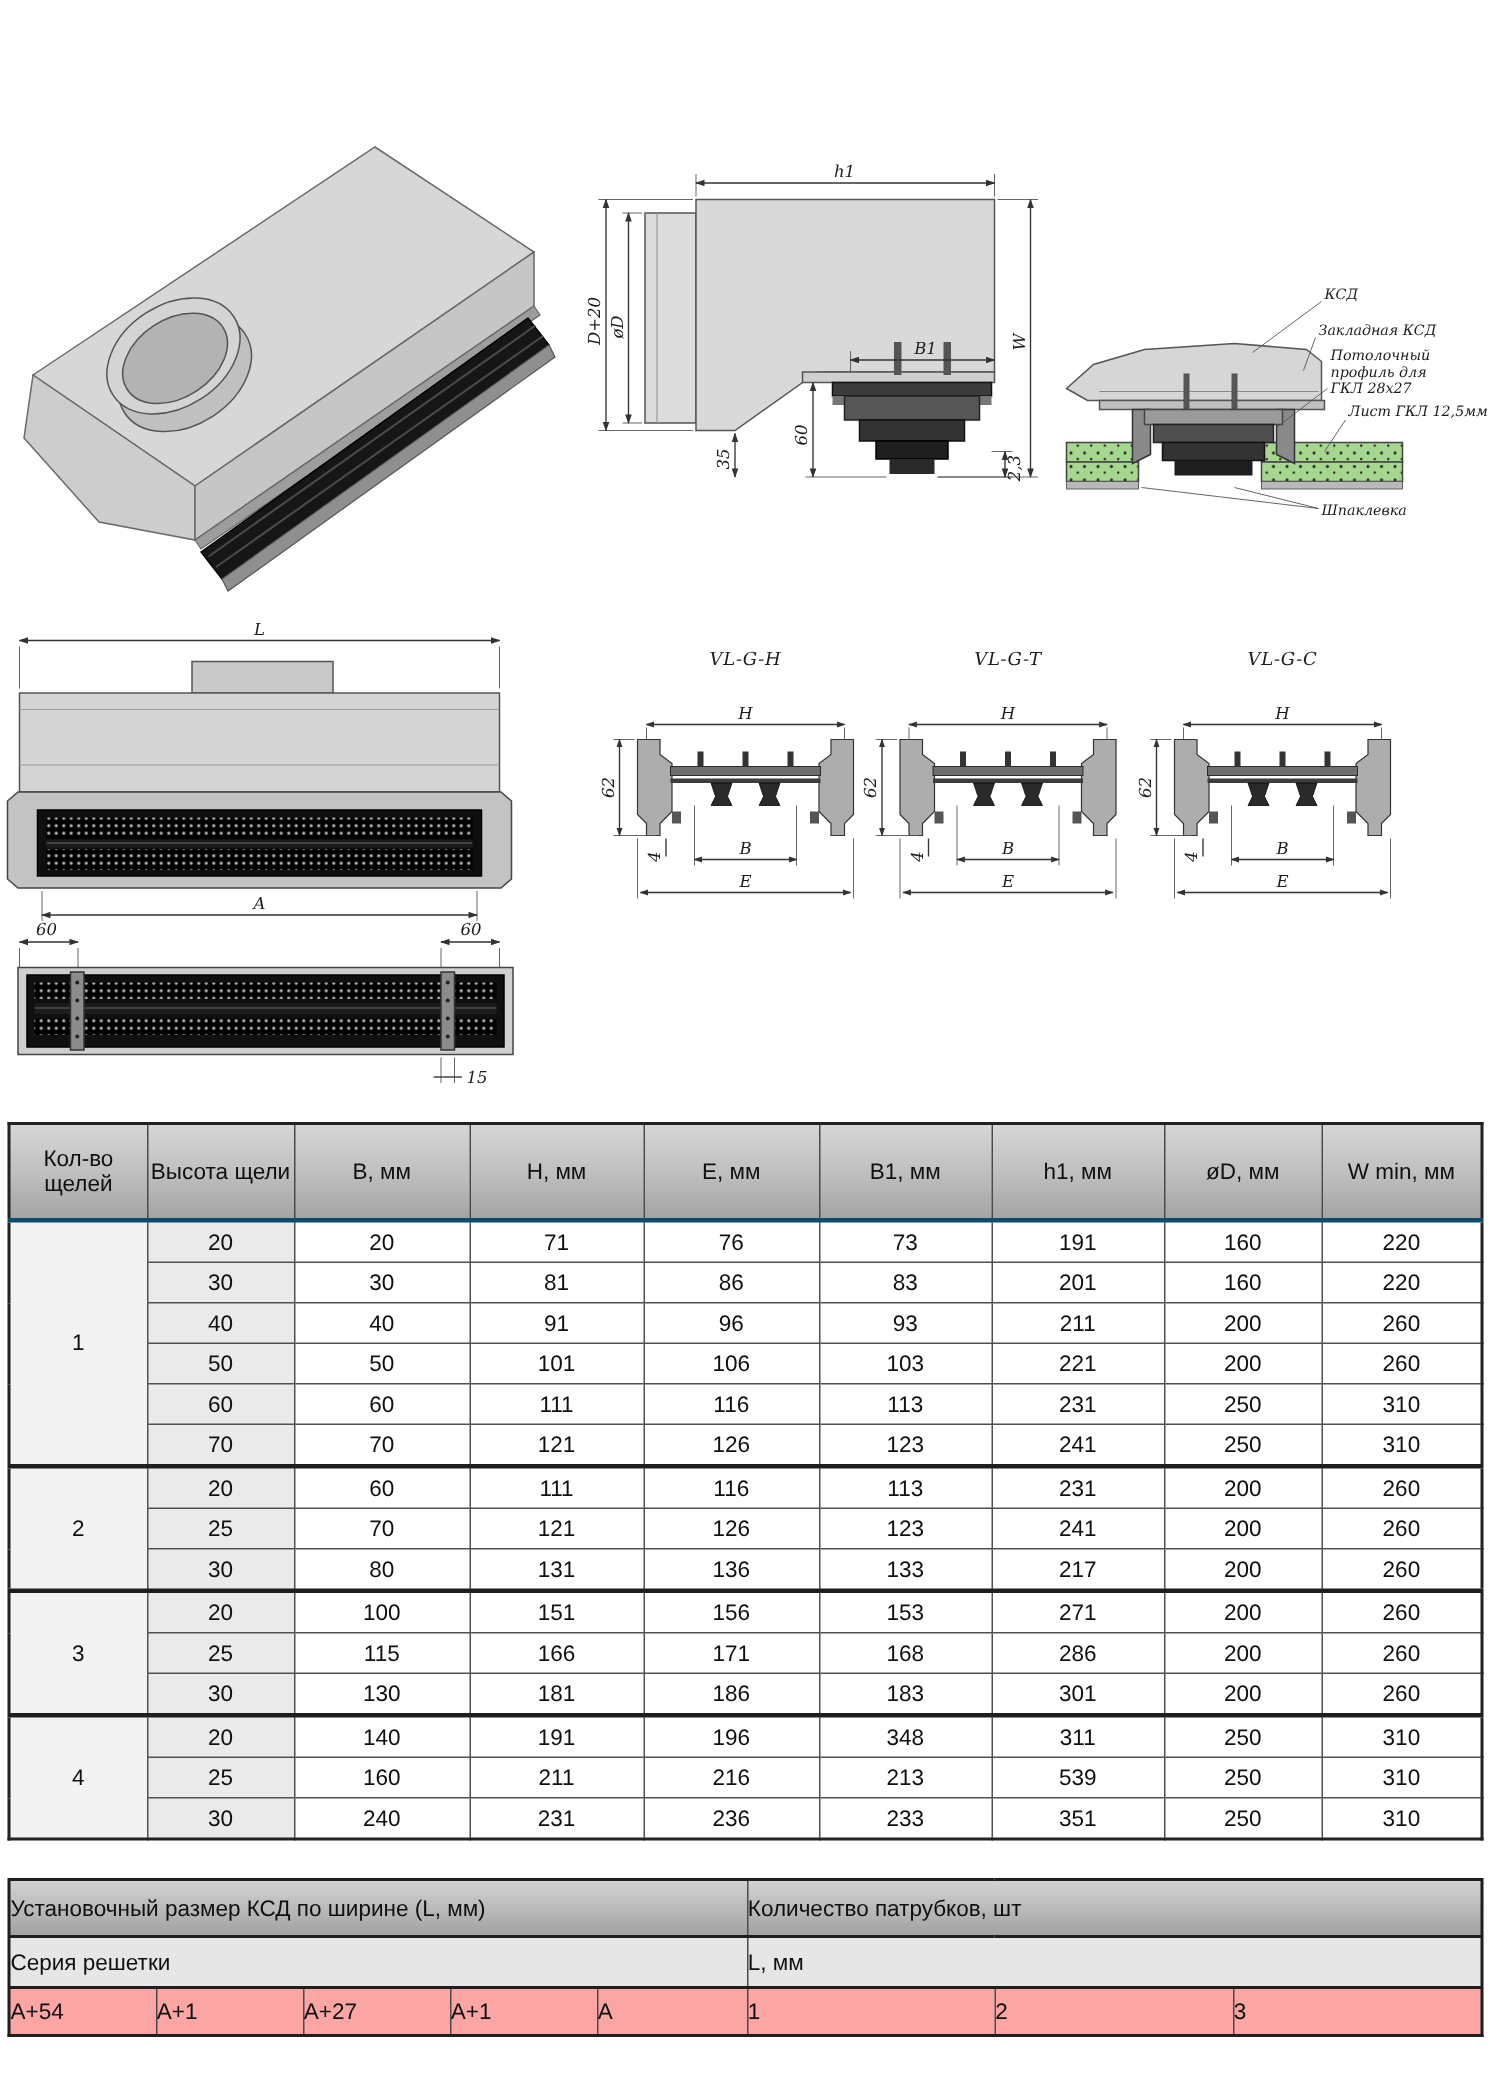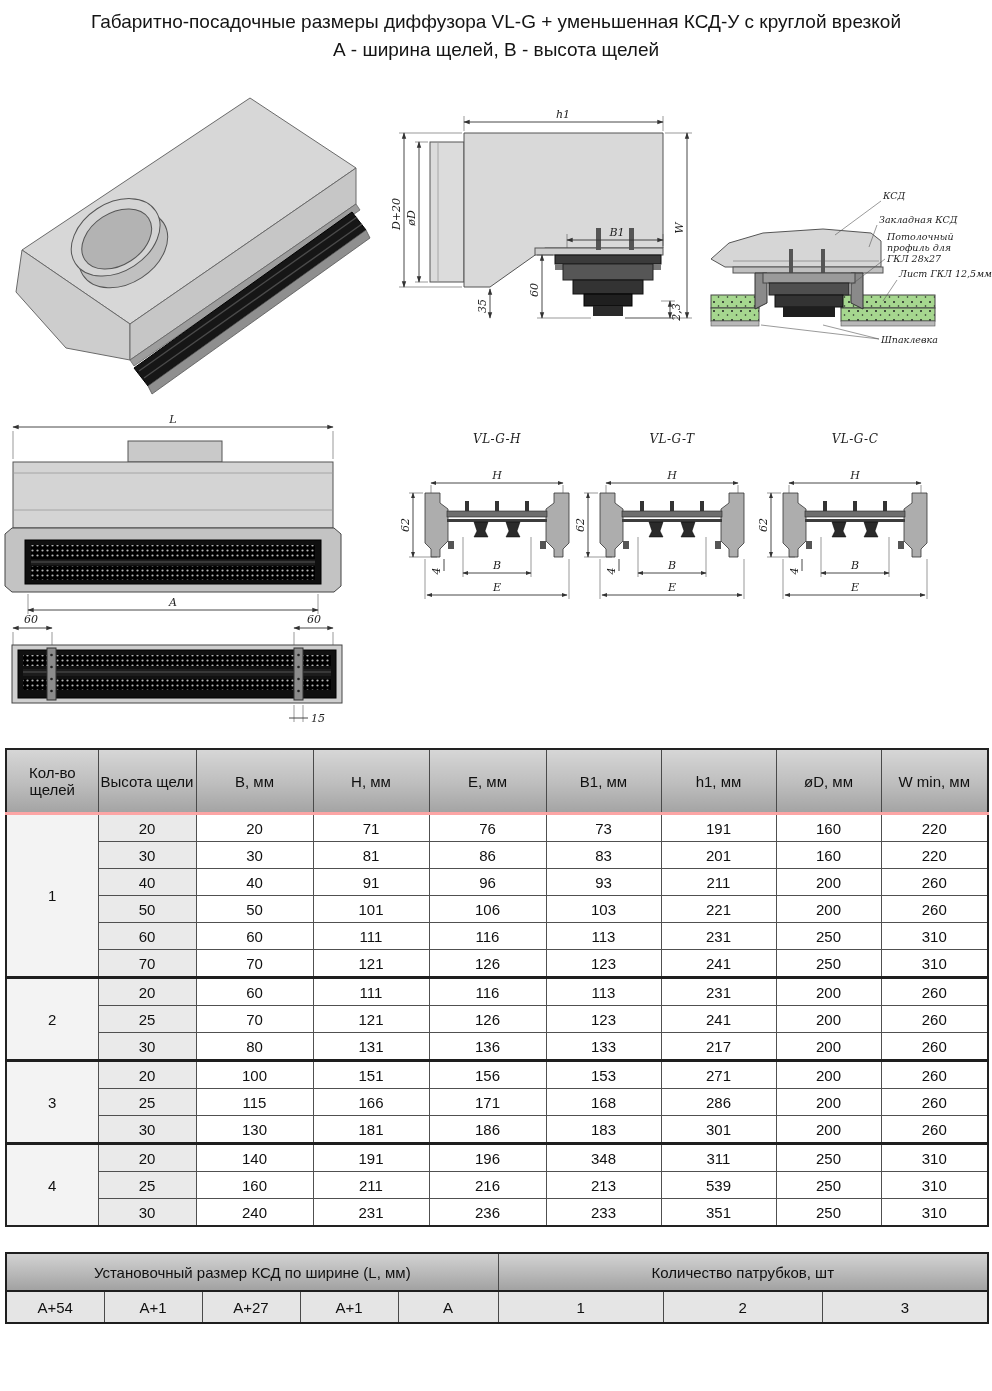--- a/index.html
+++ b/index.html
@@ -11,44 +11,40 @@
   .dl{stroke:#333;stroke-width:0.9;fill:none;}
   .xl{stroke:#555;stroke-width:0.6;fill:none;}
   .dimt{font-family:"DejaVu Serif",serif;font-style:italic;font-size:11px;fill:#1c1c1c;text-anchor:middle;}
   .call{font-family:"DejaVu Serif",serif;font-style:italic;font-size:9.5px;fill:#1c1c1c;}
   .slab{font-family:"DejaVu Serif",serif;font-style:italic;font-size:12px;fill:#1c1c1c;text-anchor:middle;letter-spacing:0.5px;}
 
   table.dims{position:absolute;left:5px;top:748px;width:982px;border-collapse:collapse;
              table-layout:fixed;font-size:15px;color:#101010;border:2px solid #222;}
   table.dims th{background:linear-gradient(180deg,#d6d6d6 0%,#bdbdbd 55%,#a4a4a4 100%);
              border:1px solid #4a4a4a;font-weight:400;font-size:15px;height:62px;padding:0 2px;}
-  table.dims thead{border-bottom:3px solid #fca5a5;margin-left:19px;}
+  table.dims thead{border-bottom:3px solid #0c4a6e;margin-left:19px;}
   table.dims td{border:1px solid #505050;height:26px;text-align:center;background:#fff;padding:0;}
   table.dims tbody.grp{border-top:3px solid #1e1e1e;}
   table.dims td.gcol{background:#f3f3f3;}
   table.dims td.hcol{background:#eaeaea;}
 
   table.inst{position:absolute;left:5px;top:1252px;width:982px;border-collapse:collapse;
              table-layout:fixed;font-size:15px;color:#101010;border:2px solid #1e1e1e;}
   table.inst tr{border-top:2px solid #1e1e1e;}
-  table.inst td{border-left:1px solid #4a4a4a;border-right:1px solid #4a4a4a;text-align:center;padding:0;}
+  table.inst td{border-left:1px solid #4a4a4a;border-right:1px solid #4a4a4a;padding:0;}
   table.inst td.hl{background:linear-gradient(180deg,#d2d2d2 0%,#b8b8b8 55%,#a2a2a2 100%);height:36px;}
   table.inst td.h2{background:#e6e6e6;height:32px;}
   table.inst td.h3{background:#f1f1f1;height:31px;}
-  table.inst td.h4{background:#e5e5e5;height:30px;}
+  table.inst td.h4{background:#fca5a5;height:30px;}
 </style>
 </head>
 <body>
 
 <div class="page">
 
-  <div class="title">
-    <div>Габаритно-посадочные размеры диффузора VL-G + уменьшенная КСД-У с круглой врезкой</div>
-    <div>А - ширина щелей, В - высота щелей</div>
-  </div>
 
   <svg style="left:8px;top:62px" width="380" height="348" viewBox="0 0 380 348">
     <polygon points="14,188 242,36 348,106 122,262" fill="#d7d7d7" stroke="#6a6a6a" stroke-width="1"></polygon>
     <polygon points="14,188 8,230 58,286 122,298 122,262" fill="#cdcdcd" stroke="#6a6a6a" stroke-width="1"></polygon>
     <polygon points="122,262 348,106 348,142 122,298" fill="#c6c6c6" stroke="#6a6a6a" stroke-width="1"></polygon>
     <polygon points="122,298 348,142 352,148 126,304" fill="#9d9d9d" stroke="#666" stroke-width="0.8"></polygon>
     <polygon points="126,306 344,150 358,168 140,324" fill="#161616" stroke="#000" stroke-width="1"></polygon>
     <line x1="131" y1="309" x2="349" y2="155" stroke="#4a4a4a" stroke-width="1.4"></line>
     <line x1="136" y1="316" x2="354" y2="162" stroke="#4a4a4a" stroke-width="1.4"></line>
     <polygon points="140,324 358,168 362,176 144,332" fill="#8f8f8f" stroke="#555" stroke-width="0.8"></polygon>
@@ -507,20 +503,24 @@
       <col style="width:165px">
         <col style="width:159px">
         <col style="width:166px">
     </colgroup>
     <tbody>
         <tr>
       <td class="hl" colspan="5">Установочный размер КСД по ширине (L, мм)</td>
       <td class="hl" colspan="3">Количество патрубков, шт</td>
     </tr>
     <tr>
+      <td class="h2" colspan="5">Серия решетки</td>
+      <td class="h2" colspan="3">L, мм</td>
+    </tr>
+    <tr>
       <td class="h4">A+54</td>
       <td class="h4">A+1</td>
       <td class="h4">A+27</td>
       <td class="h4">A+1</td>
       <td class="h4">A</td>
       <td class="h4">1</td>
       <td class="h4">2</td>
       <td class="h4">3</td>
     </tr>
   </tbody>

